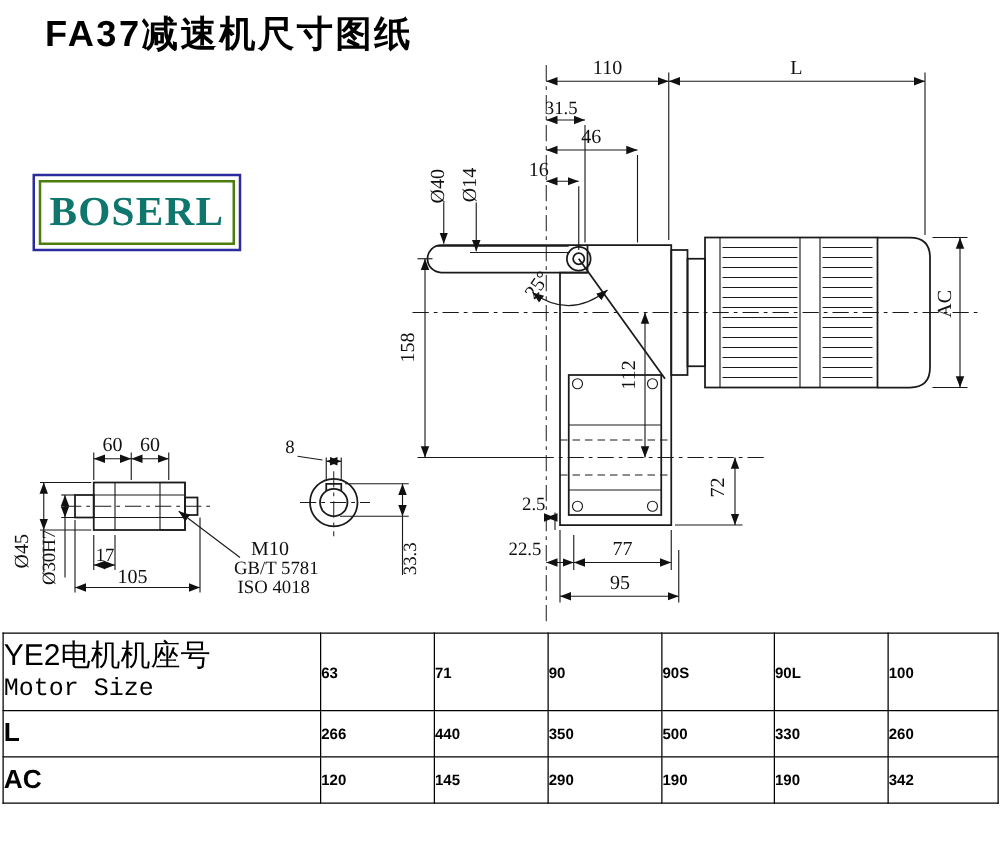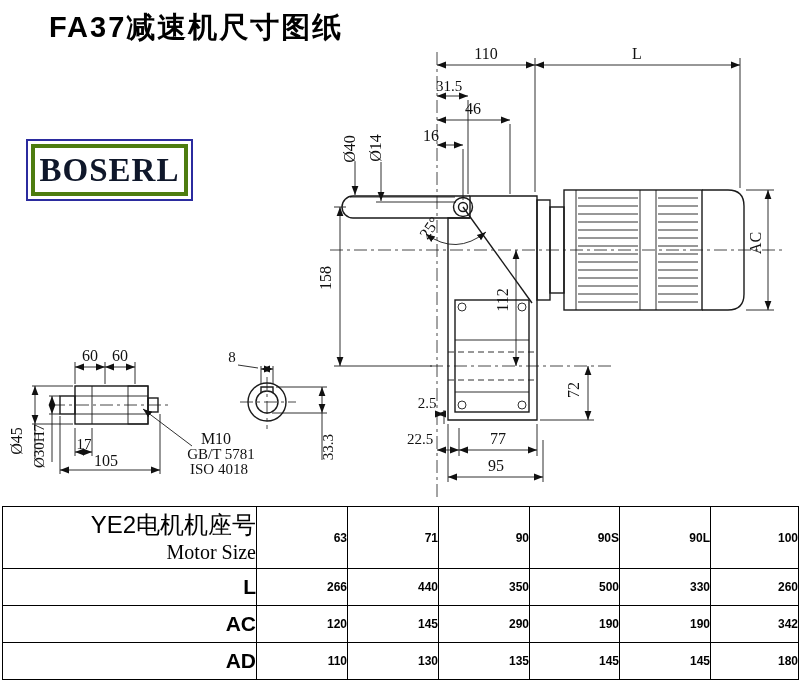--- a/index.html
+++ b/index.html
@@ -1,47 +1,47 @@
 <!DOCTYPE html>
 <html><head>
 <meta charset="utf-8">
 <style>
   * { margin:0; padding:0; box-sizing:border-box; }
   html,body { width:800px; height:682px; background:#ffffff; overflow:hidden;
               font-family:"Liberation Sans", sans-serif; position:relative; }
 
-  .page-title { position:absolute; left:49px; top:8px; font-size:29px; font-weight:700;
+  .page-title { position:absolute; left:36px; top:8px; font-size:29px; font-weight:700;
                 color:#000; letter-spacing:2px; white-space:nowrap; }
 
   .logo-box { position:absolute; left:26px; top:139px; width:167px; height:62px;
               border:2px solid #2b2b9e; padding:3px; background:#fff; }
-  .logo-inner { width:100%; height:100%; border:4px solid #4d7c0f; display:flex;
+  .logo-inner { width:100%; height:100%; border:2px solid #4d7c0f; display:flex;
                 align-items:center; justify-content:center;
                 font-family:"Liberation Serif", serif; font-size:33px; font-weight:700;
-                color:#0f172a; letter-spacing:1px; }
+                color:#0f766e; letter-spacing:1px; }
 
   svg.drawing { position:absolute; left:0; top:0; }
   .out  { stroke:#1a1a1a; stroke-width:1.4; fill:none; }
   .thin { stroke:#1a1a1a; stroke-width:0.9; fill:none; }
   .dim  { stroke:#1a1a1a; stroke-width:0.9; fill:none; }
   .cl   { stroke:#1a1a1a; stroke-width:0.8; fill:none; stroke-dasharray:13 4 3 4; }
   .hid  { stroke:#1a1a1a; stroke-width:0.9; fill:none; stroke-dasharray:6 4; }
   text.t  { font-family:"Liberation Serif", serif; font-size:16px; fill:#111; }
   text.ts { font-family:"Liberation Serif", serif; font-size:15px; fill:#111; }
 
   table.dim-table { position:absolute; left:2px; top:506px; width:796px;
-                    border-collapse:collapse; table-layout:fixed; text-align:right; }
+                    border-collapse:collapse; table-layout:fixed; text-align:left; }
   .dim-table th, .dim-table td { border:1.5px solid #000; vertical-align:middle; padding:0; }
   .dim-table tr.hdr { height:62px; }
   .dim-table tr.row { height:37px; }
   .cell-num { font-size:12px; font-weight:700; font-family:"Liberation Sans", sans-serif; color:#000; }
   .cell-label { font-size:21px; font-weight:700; color:#000; }
   .hdr-cn { font-size:24px; font-weight:400; color:#000; line-height:1.2; }
   .hdr-en { font-size:20px; font-weight:400; color:#000;
-            font-family:Liberation Serif, serif; line-height:1.2; }
+            font-family:Liberation Mono, monospace; line-height:1.2; }
 </style>
 </head>
 <body>
 
 <div class="page-title">FA37减速机尺寸图纸</div>
 
 <div class="logo-box">
   <div class="logo-inner">BOSERL</div>
 </div>
 
@@ -242,23 +242,14 @@
   </tr>
   <tr class="row">
     <td class="cell-label">AC</td>
     <td class="cell-num">120</td>
     <td class="cell-num">145</td>
     <td class="cell-num">290</td>
     <td class="cell-num">190</td>
     <td class="cell-num">190</td>
     <td class="cell-num">342</td>
   </tr>
-  <tr class="row">
-    <td class="cell-label">AD</td>
-    <td class="cell-num">110</td>
-    <td class="cell-num">130</td>
-    <td class="cell-num">135</td>
-    <td class="cell-num">145</td>
-    <td class="cell-num">145</td>
-    <td class="cell-num">180</td>
-  </tr>
 </tbody>
   </table>
 
 </body></html>

